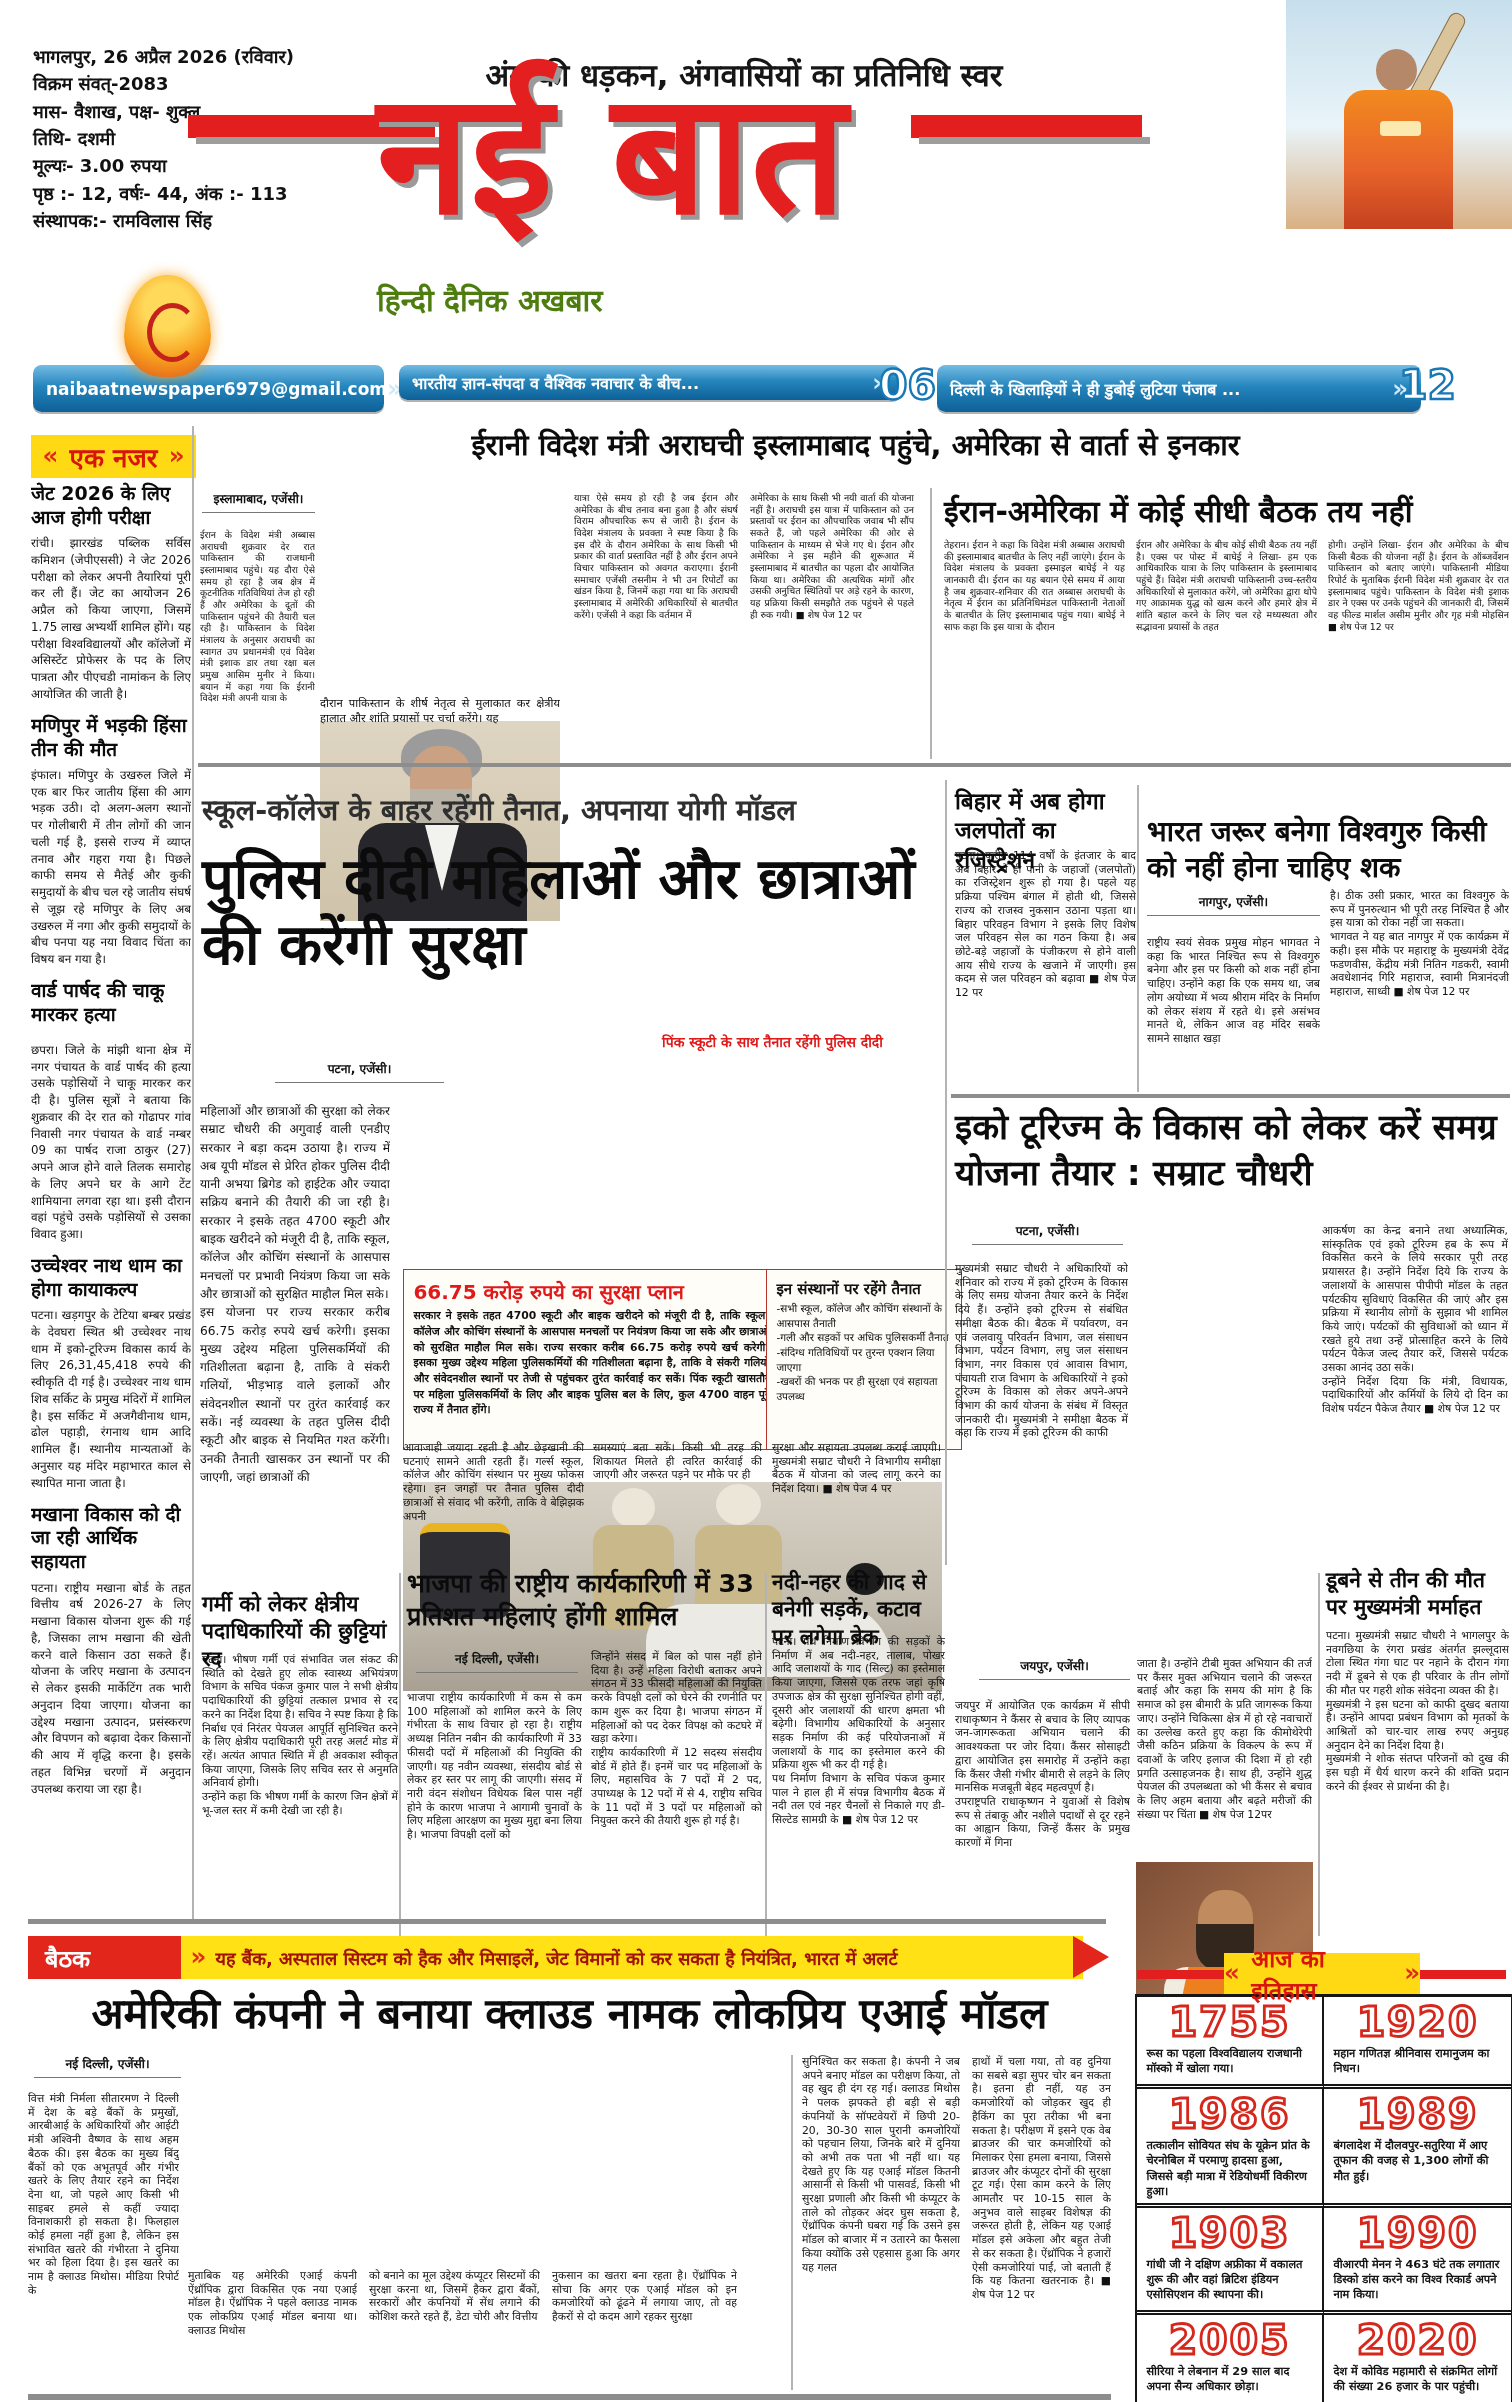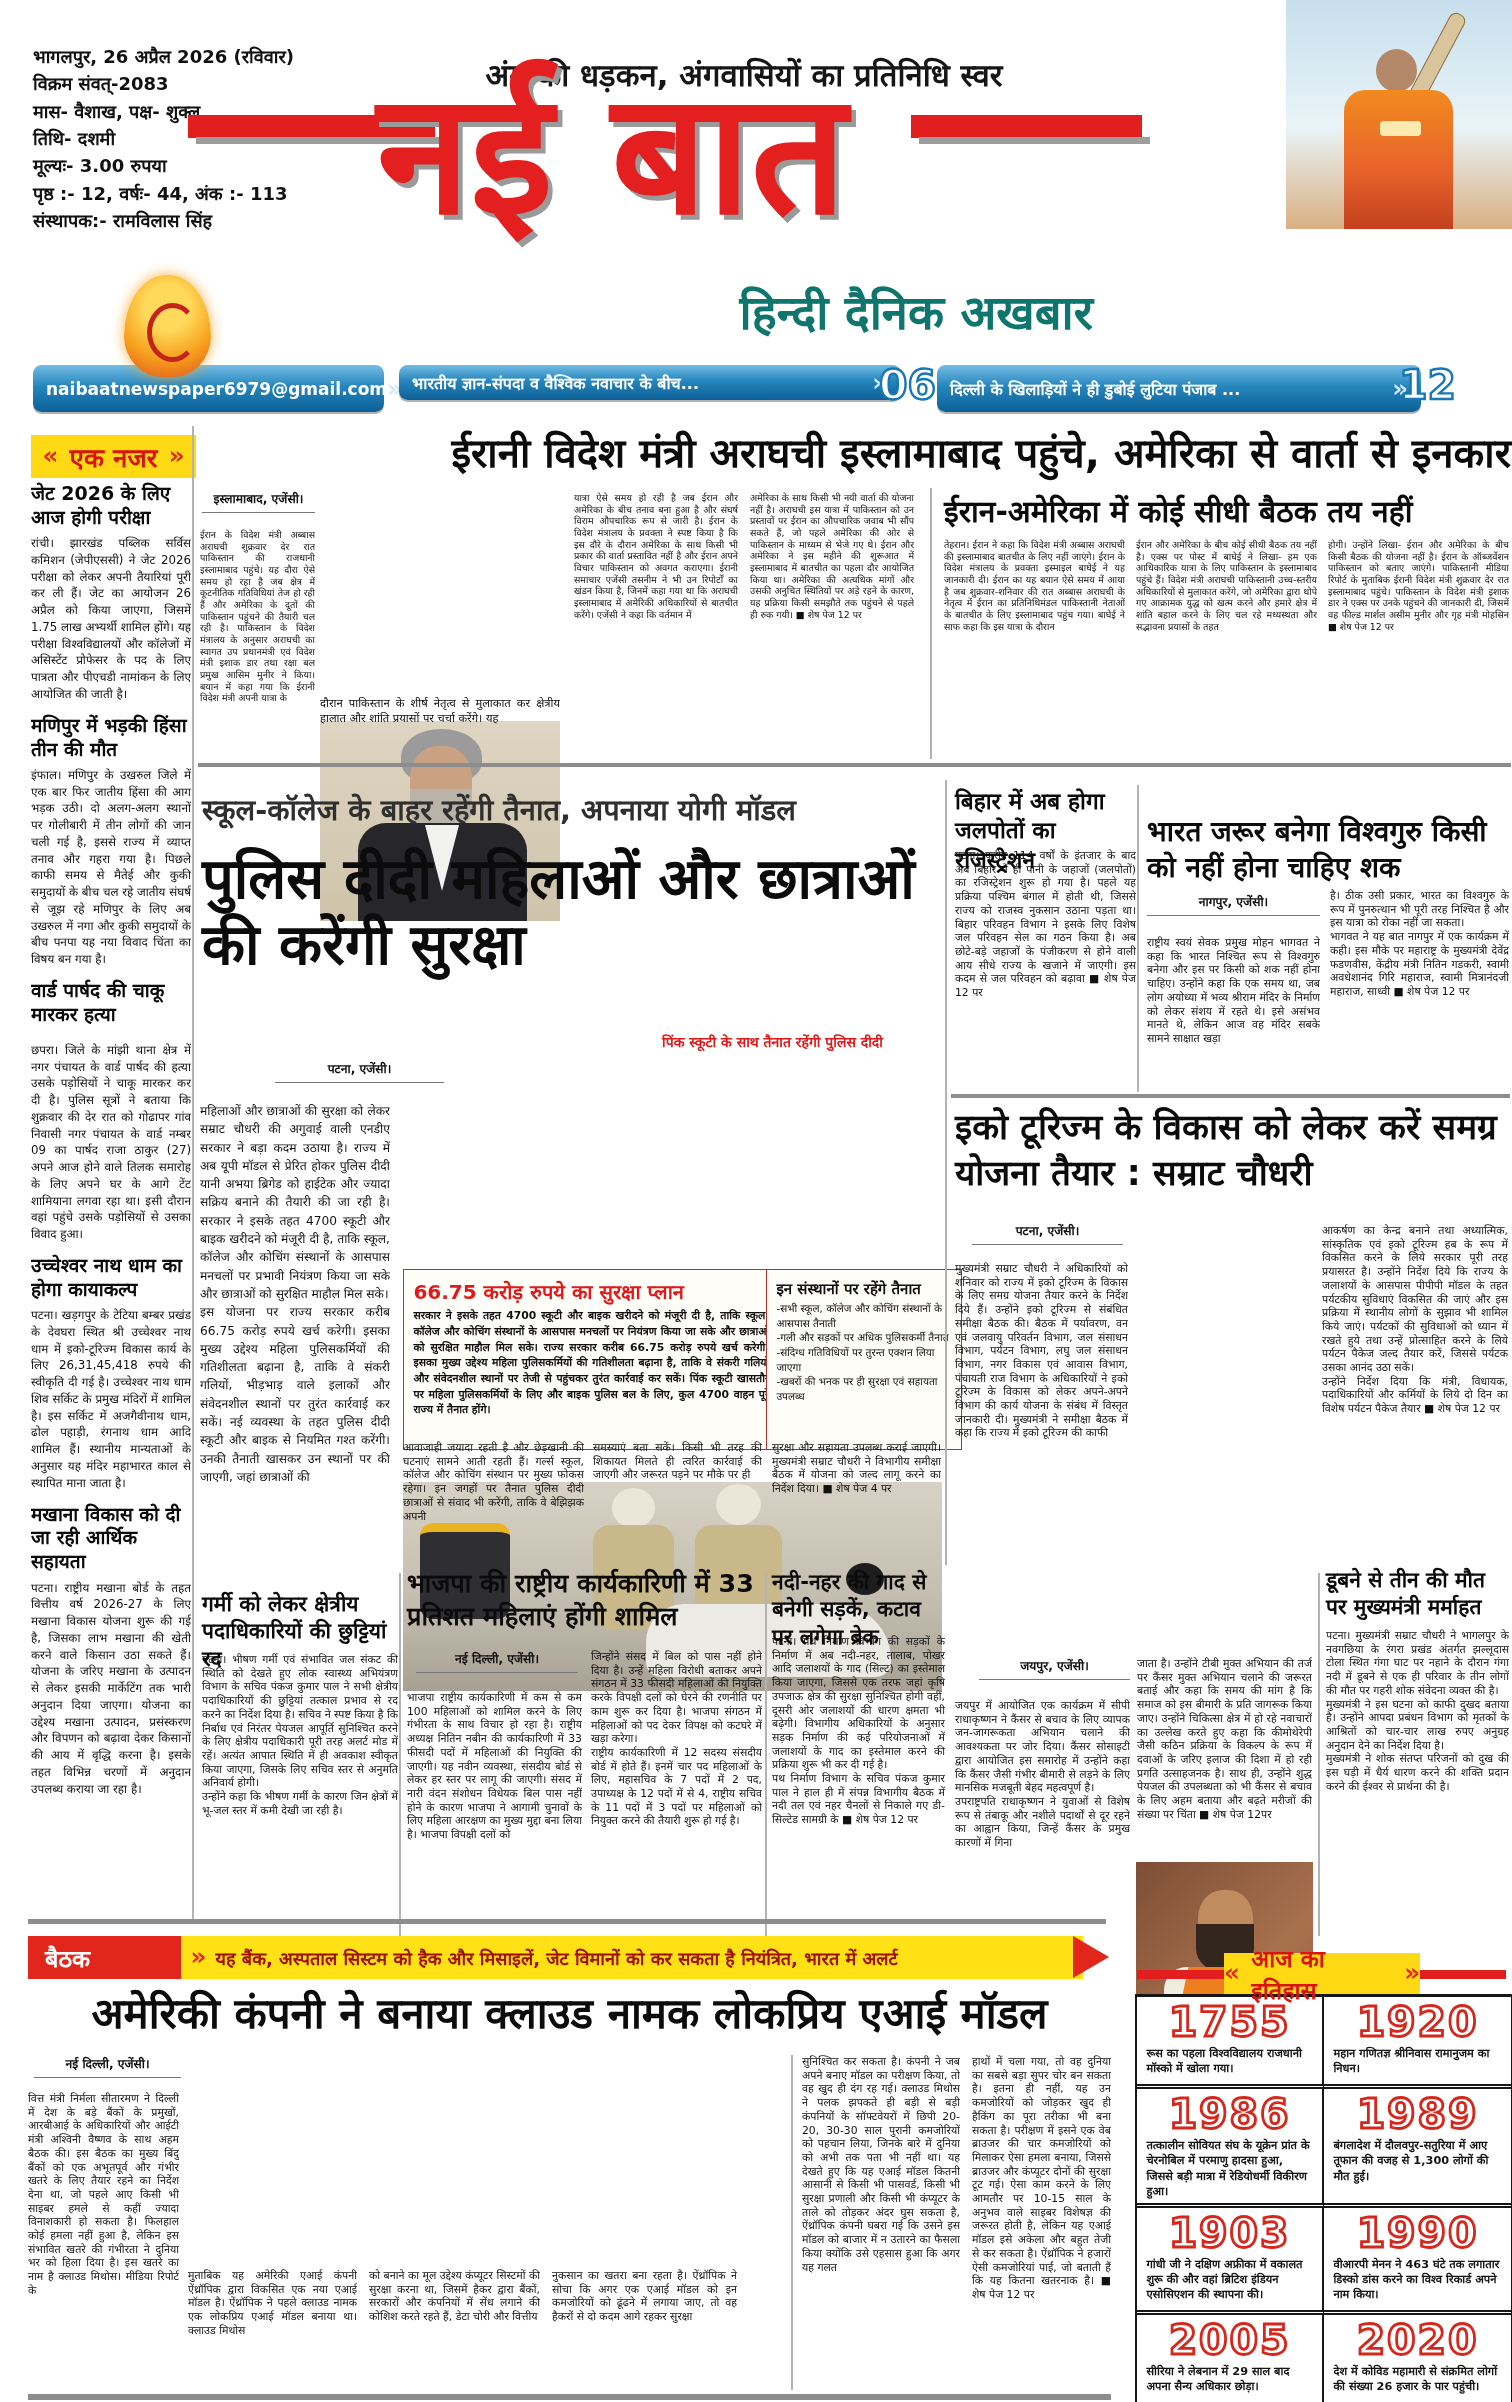--- a/index.html
+++ b/index.html
@@ -64,21 +64,21 @@
   <div class="abs redbar" style="left:188px;top:115px;width:247px;height:22.6px"></div>
   <div class="abs graybar" style="left:196px;top:137px;width:247px;height:6.6px"></div>
   <div class="abs redbar" style="left:911px;top:115px;width:231px;height:22.6px"></div>
   <div class="abs graybar" style="left:919px;top:137px;width:231px;height:6.6px"></div>
 
   <div class="abs b" style="left:405px;top:53px;width:678px;text-align:center;font-size:31px;color:#161616">अंग की धड़कन, अंगवासियों का प्रतिनिधि स्वर</div>
 
   <div class="abs b" style="left:377px;top:66px;width:716px;text-align:left;font-size:168px;line-height:1.05;
               color:#e41f1f;text-shadow:4.7px 4.7px 0 #9a9a9a;z-index:2">नई बात</div>
 
-  <div class="abs b" style="left:377px;top:279px;width:716px;text-align:right;font-size:47px;color:#0f766e">हिन्दी दैनिक अखबार</div>
+  <div class="abs b" style="left:377px;top:279px;width:716px;text-align:left;font-size:30px;color:#4d7c0f">हिन्दी दैनिक अखबार</div>
 
   <div class="abs ph" style="left:1286px;top:0;width:226px;height:229px;
               background:linear-gradient(180deg,#c7dfec 0%,#e9f4f9 55%,#d9b083 100%)">
     <div class="abs" style="left:141px;top:7.5px;width:15px;height:104px;background:#d9c49c;border:1.9px solid #8a6d44;border-radius:7.5px;transform:rotate(28deg)"></div>
     <div class="abs" style="left:90px;top:49px;width:41px;height:43px;background:#b5886a;border-radius:50%"></div>
     <div class="abs" style="left:58px;top:90px;width:109px;height:141px;background:linear-gradient(180deg,#f28a1f,#e8642a 55%,#c33f1f);border-radius:21px 21px 0 0"></div>
     <div class="abs" style="left:94px;top:121px;width:41px;height:15px;background:#fbe9b0;border-radius:3.8px"></div>
   </div>
 
   <div class="abs pill" style="left:33px;top:365px;width:325px;height:47px;font-size:17px">
@@ -95,21 +95,21 @@
     <span class="chev">»</span>
   </div>
   <div class="abs pagenum" style="left:1399px;top:363px;width:55px;text-align:center">12</div>
 
   <div class="abs badge" style="left:31px;top:435px;width:165px;height:43px;font-size:26px">
     <span class="tri">«</span>
     <span>एक नजर</span>
     <span class="tri">»</span>
   </div>
 
-  <div class="abs hl" style="left:200px;top:424px;width:1311px;font-size:40px;white-space:nowrap;text-align:right">ईरानी विदेश मंत्री अराघची इस्लामाबाद पहुंचे, अमेरिका से वार्ता से इनकार</div>
+  <div class="abs hl" style="left:200px;top:424px;width:1311px;font-size:29px;white-space:nowrap;text-align:center">ईरानी विदेश मंत्री अराघची इस्लामाबाद पहुंचे, अमेरिका से वार्ता से इनकार</div>
 
   <div class="abs" style="left:31px;top:482px;width:160px;height:1431px;overflow:hidden">
     <div class="hl" style="font-size:19px;line-height:1.25;margin-bottom:5.6px">जेट 2026 के लिए आज होगी परीक्षा</div>
     <div class="body12 just" style="margin-bottom:11.3px">रांची। झारखंड पब्लिक सर्विस कमिशन (जेपीएससी) ने जेट 2026 परीक्षा को लेकर अपनी तैयारियां पूरी कर ली हैं। जेट का आयोजन 26 अप्रैल को किया जाएगा, जिसमें 1.75 लाख अभ्यर्थी शामिल होंगे। यह परीक्षा विश्वविद्यालयों और कॉलेजों में असिस्टेंट प्रोफेसर के पद के लिए पात्रता और पीएचडी नामांकन के लिए आयोजित की जाती है।</div>
     <div class="hl" style="font-size:19px;line-height:1.25;margin-bottom:5.6px">मणिपुर में भड़की हिंसा तीन की मौत</div>
     <div class="body12 just" style="margin-bottom:11.3px">इंफाल। मणिपुर के उखरुल जिले में एक बार फिर जातीय हिंसा की आग भड़क उठी। दो अलग-अलग स्थानों पर गोलीबारी में तीन लोगों की जान चली गई है, इससे राज्य में व्याप्त तनाव और गहरा गया है। पिछले काफी समय से मैतेई और कुकी समुदायों के बीच चल रहे जातीय संघर्ष से जूझ रहे मणिपुर के लिए अब उखरुल में नगा और कुकी समुदायों के बीच पनपा यह नया विवाद चिंता का विषय बन गया है।</div>
     <div class="hl" style="font-size:19px;line-height:1.25;margin-bottom:15px">वार्ड पार्षद की चाकू मारकर हत्या</div>
     <div class="body12 just" style="margin-bottom:11.3px">छपरा। जिले के मांझी थाना क्षेत्र में नगर पंचायत के वार्ड पार्षद की हत्या उसके पड़ोसियों ने चाकू मारकर कर दी है। पुलिस सूत्रों ने बताया कि शुक्रवार की देर रात को गोढापर गांव निवासी नगर पंचायत के वार्ड नम्बर 09 का पार्षद राजा ठाकुर (27) अपने आज होने वाले तिलक समारोह के लिए अपने घर के आगे टेंट शामियाना लगवा रहा था। इसी दौरान वहां पहुंचे उसके पड़ोसियों से उसका विवाद हुआ।</div>
     <div class="hl" style="font-size:19px;line-height:1.25;margin-bottom:5.6px">उच्चेश्वर नाथ धाम का होगा कायाकल्प</div>
     <div class="body12 just" style="margin-bottom:11.3px">पटना। खड़गपुर के टेटिया बम्बर प्रखंड के देवघरा स्थित श्री उच्चेश्वर नाथ धाम में इको-टूरिज्म विकास कार्य के लिए 26,31,45,418 रुपये की स्वीकृति दी गई है। उच्चेश्वर नाथ धाम शिव सर्किट के प्रमुख मंदिरों में शामिल है। इस सर्किट में अजगैवीनाथ धाम, ढोल पहाड़ी, रंगनाथ धाम आदि शामिल हैं। स्थानीय मान्यताओं के अनुसार यह मंदिर महाभारत काल से स्थापित माना जाता है।</div>

